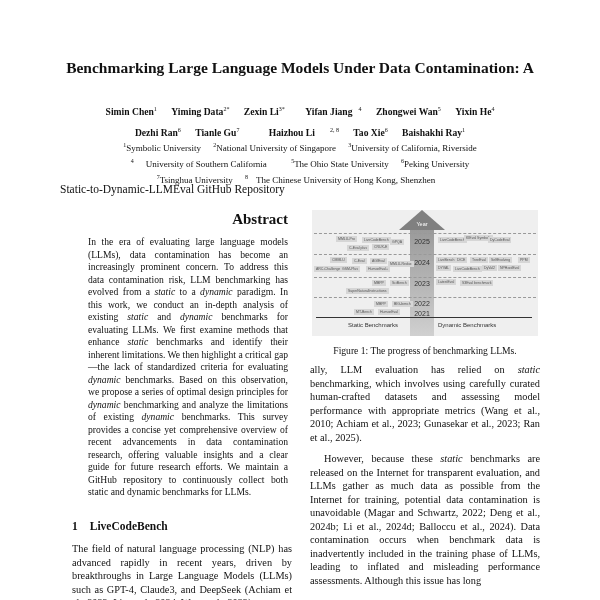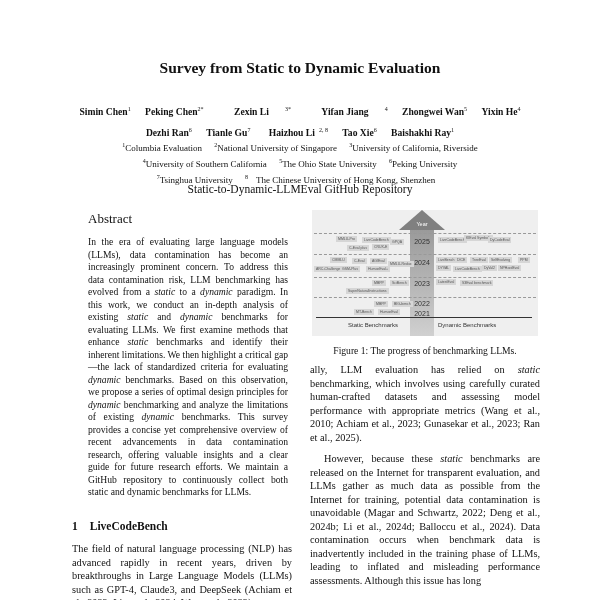--- a/index.html
+++ b/index.html
@@ -4,24 +4,24 @@
 <style>
   html, body { margin:0; padding:0; background:#fff; }
   body { width:600px; height:600px; overflow:hidden; position:relative; font-family:"Liberation Serif", serif; color:#111; }
   .title { position:absolute; left:40px; width:520px; top:59px; text-align:center; font-weight:bold; font-size:15.5px; line-height:18px; }
   .authors { position:absolute; left:60px; width:480px; top:100px; text-align:center; font-weight:bold; font-size:9.6px; line-height:19px; }
   .authors span { margin:0 6px; white-space:nowrap; }
   .authors sup { font-weight:normal; font-size:6px; }
   .affils { position:absolute; left:60px; width:480px; top:139px; text-align:center; font-size:9px; line-height:13px; }
   .affils span { margin:0 5px; white-space:nowrap; }
   .affils sup { font-size:6px; }
-  .repo { position:absolute; left:60px; width:480px; top:183px; text-align:center; font-size:11.5px; }
+  .repo { position:absolute; left:60px; width:480px; top:183px; text-align:left; font-size:11.5px; }
   .repo a { color:#111; text-decoration:none; }
   .col { position:absolute; font-size:9.6px; line-height:12.5px; text-align:justify; }
-  .abs-h { position:absolute; left:88px; width:200px; top:211px; text-align:left; font-weight:normal; font-size:13px; }
+  .abs-h { position:absolute; left:88px; width:200px; top:211px; text-align:right; font-weight:bold; font-size:15px; }
   .abs-body { top:236px; left:88px; width:200px; }
   .intro-h { position:absolute; left:72px; top:520px; font-weight:bold; font-size:11.5px; }
   .intro-h .num { margin-right:12px; }
   .intro-body { top:542px; left:72px; width:220px; font-size:10.3px; line-height:13.5px; }
   .right-body { left:310px; width:230px; font-size:10.3px; line-height:13.5px; }
   .p1 { top:363px; }
   .p2 { top:452px; text-indent:14px; }
   .fig { position:absolute; left:312px; top:210px; width:226px; height:126px; background:#efefef; }
   .fig .arrow { position:absolute; left:87px; top:0; width:0; height:0; border-left:23px solid transparent; border-right:23px solid transparent; border-bottom:20px solid #808080; }
   .fig .arrow-label { position:absolute; left:97px; top:11px; width:26px; text-align:center; font-family:"Liberation Sans", sans-serif; font-size:5.5px; color:#fff; }
@@ -31,49 +31,49 @@
   .fig .base { position:absolute; left:4px; top:107px; width:216px; border-top:1.5px solid #333; }
   .fig .box { position:absolute; background:#d6d6d6; font-family:"Liberation Sans", sans-serif; font-size:3.5px; color:#555; text-align:center; line-height:6px; height:6px; padding:0 2px; white-space:nowrap; }
   .fig .foot { position:absolute; top:112px; font-family:"Liberation Sans", sans-serif; font-size:6px; color:#333; }
   .caption { position:absolute; left:310px; width:230px; top:345px; text-align:center; font-size:9.6px; }
   i { font-style:italic; }
 </style>
 </head>
 <body>
 
 <div class="title">
-  <div>Survey from Static to Dynamic Evaluation</div>
+  <div>Benchmarking Large Language Models Under Data Contamination: A</div>
 </div>
 
 <div class="authors">
   <div>
     <span><span style="margin:0">Simin Chen</span><sup>1</sup></span>
-    <span><span style="margin:0">Peking Chen</span><sup>2*</sup></span>
-    <span><span style="margin:16px">Zexin Li</span><sup>3*</sup></span>
-    <span><span style="margin:16px">Yifan Jiang</span><sup>4</sup></span>
+    <span><span style="margin:0">Yiming Data</span><sup>2*</sup></span>
+    <span><span style="margin:0">Zexin Li</span><sup>3*</sup></span>
+    <span><span style="margin:6px">Yifan Jiang</span><sup>4</sup></span>
     <span><span style="margin:0">Zhongwei Wan</span><sup>5</sup></span>
     <span><span style="margin:0">Yixin He</span><sup>4</sup></span>
   </div>
   <div>
     <span><span style="margin:0">Dezhi Ran</span><sup>6</sup></span>
     <span><span style="margin:0">Tianle Gu</span><sup>7</sup></span>
-    <span><span style="margin:4px">Haizhou Li</span><sup>2, 8</sup></span>
+    <span><span style="margin:15px">Haizhou Li</span><sup>2, 8</sup></span>
     <span><span style="margin:0">Tao Xie</span><sup>6</sup></span>
     <span><span style="margin:0">Baishakhi Ray</span><sup>1</sup></span>
   </div>
 </div>
 
 <div class="affils">
   <div>
-    <span><sup>1</sup><span style="margin:0">Columbia Evaluation</span></span>
+    <span><sup>1</sup><span style="margin:0">Symbolic University</span></span>
     <span><sup>2</sup><span style="margin:0">National University of Singapore</span></span>
     <span><sup>3</sup><span style="margin:0">University of California, Riverside</span></span>
   </div>
   <div>
-    <span><sup>4</sup><span style="margin:0">University of Southern California</span></span>
+    <span><sup>4</sup><span style="margin:12px">University of Southern California</span></span>
     <span><sup>5</sup><span style="margin:0">The Ohio State University</span></span>
     <span><sup>6</sup><span style="margin:0">Peking University</span></span>
   </div>
   <div>
     <span><sup>7</sup><span style="margin:0">Tsinghua University</span></span>
     <span><sup>8</sup><span style="margin:8px">The Chinese University of Hong Kong, Shenzhen</span></span>
   </div>
 </div>
 
 <div class="repo">

